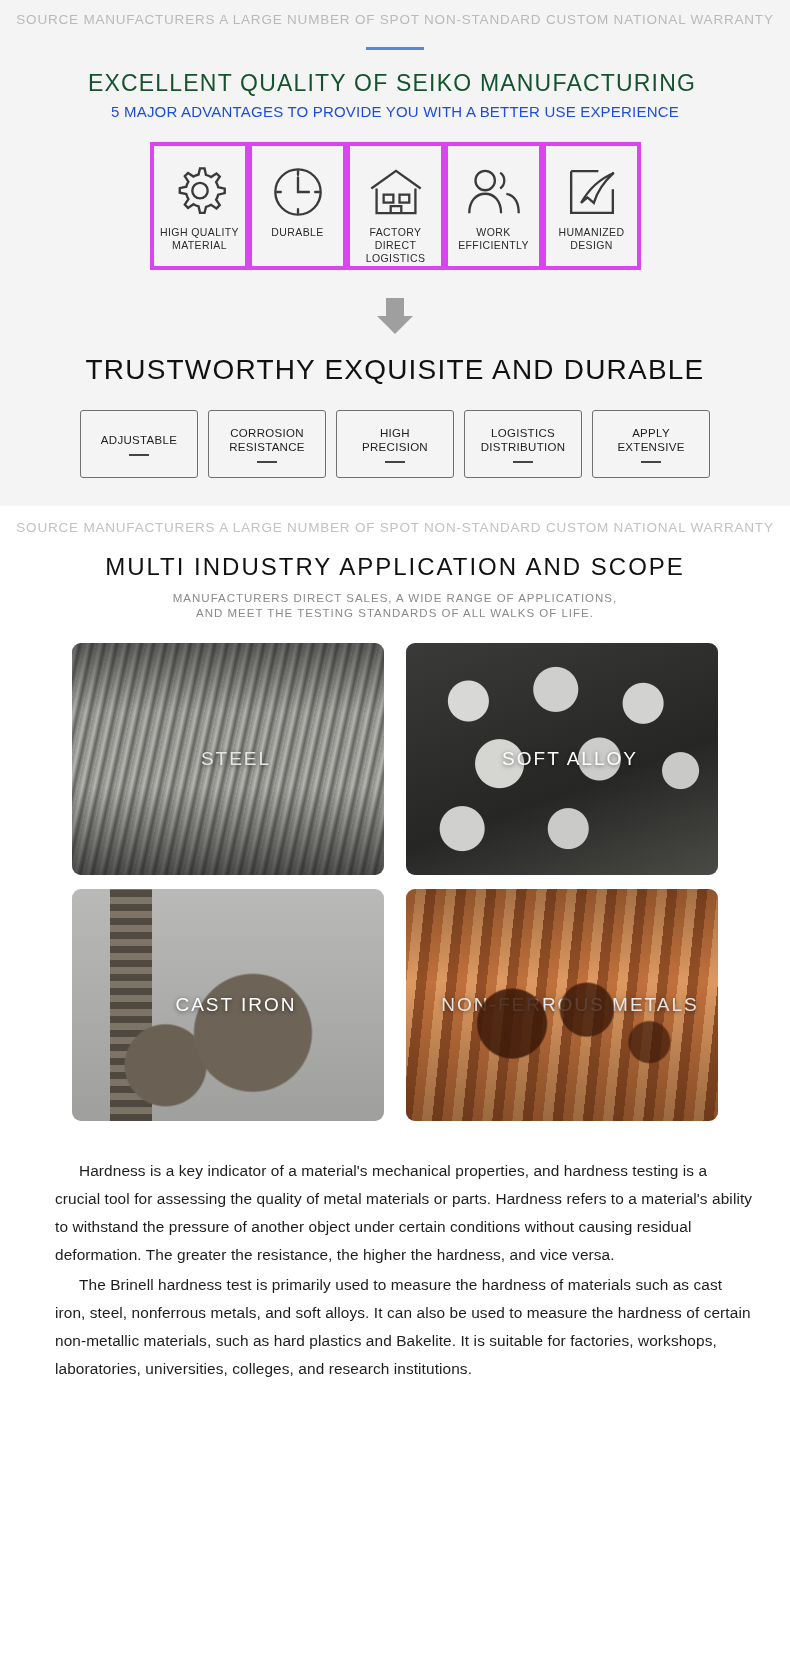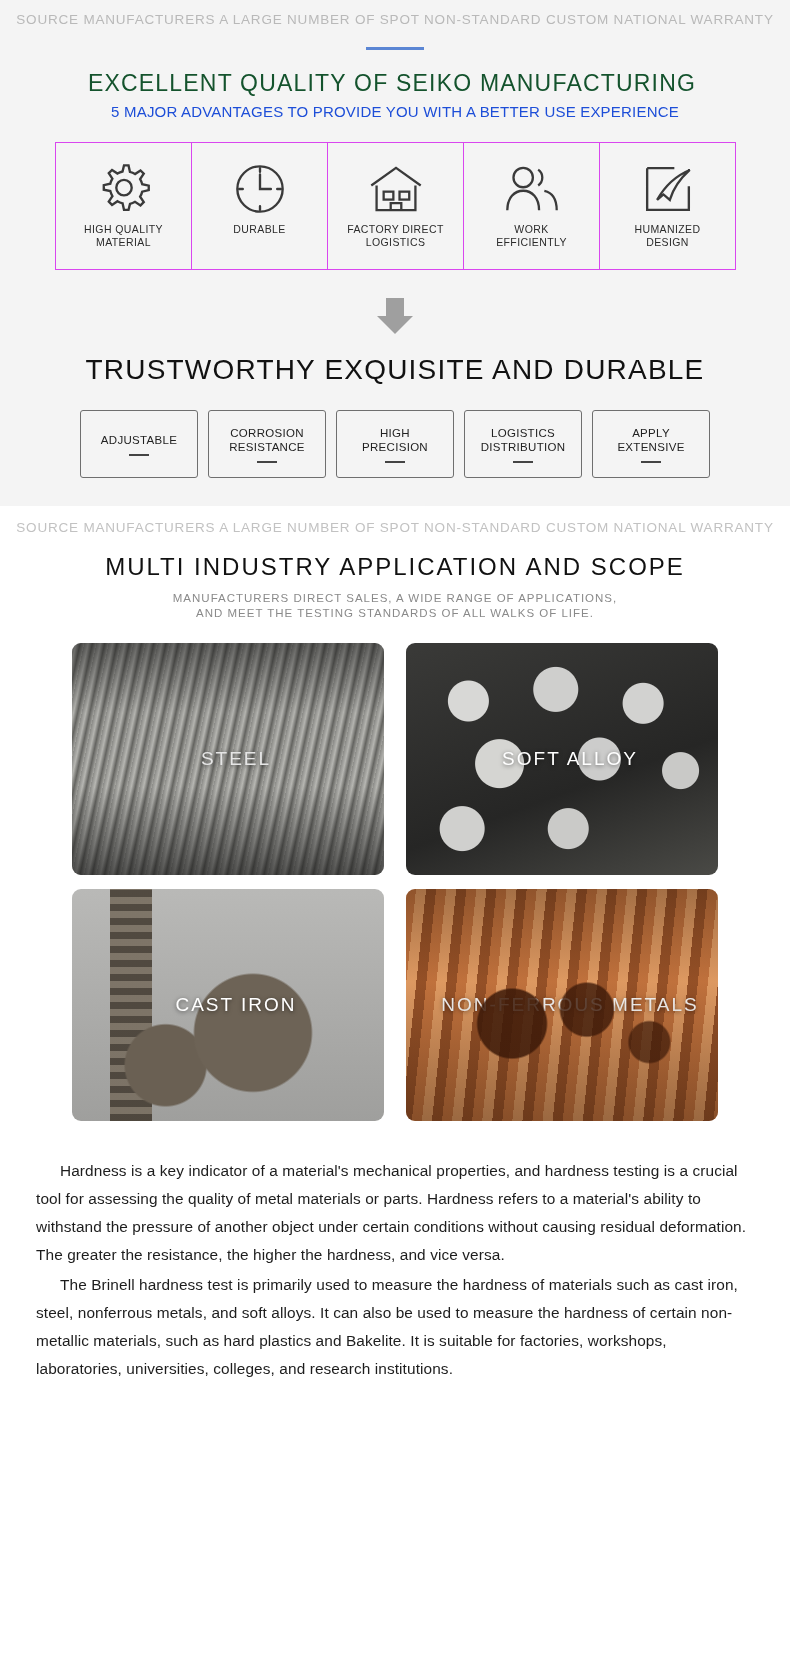--- a/index.html
+++ b/index.html
@@ -57,23 +57,23 @@
     font-weight: 400;
   }
 
   
   .icon-row {
     display: flex;
     justify-content: center;
     gap: 0px;
   }
   .icon-card {
-    width: 137px;
+    width: 99px;
     height: 128px;
-    border: 1px solid #d946ef;
+    border: 4px solid #d946ef;
     margin-right: -1px;
     background: transparent;
     display: flex;
     flex-direction: column;
     align-items: center;
     justify-content: flex-start;
     box-sizing: border-box;
     padding-top: 12px;
   }
   .icon-card .glyph {
@@ -251,20 +251,21 @@
   }
 
   
   .copy {
     padding: 26px 36px 22px 36px;
     font-size: 15.4px;
     line-height: 28px;
     color: #1d1d1d;
     letter-spacing: 0.1px;
     text-align: left;
+    margin-left: 19px;
   }
   .copy p {
     margin: 0 0 2px 0;
     text-indent: 24px;
   }
 </style>
 </head>
 <body>
 
 <div class="page">

